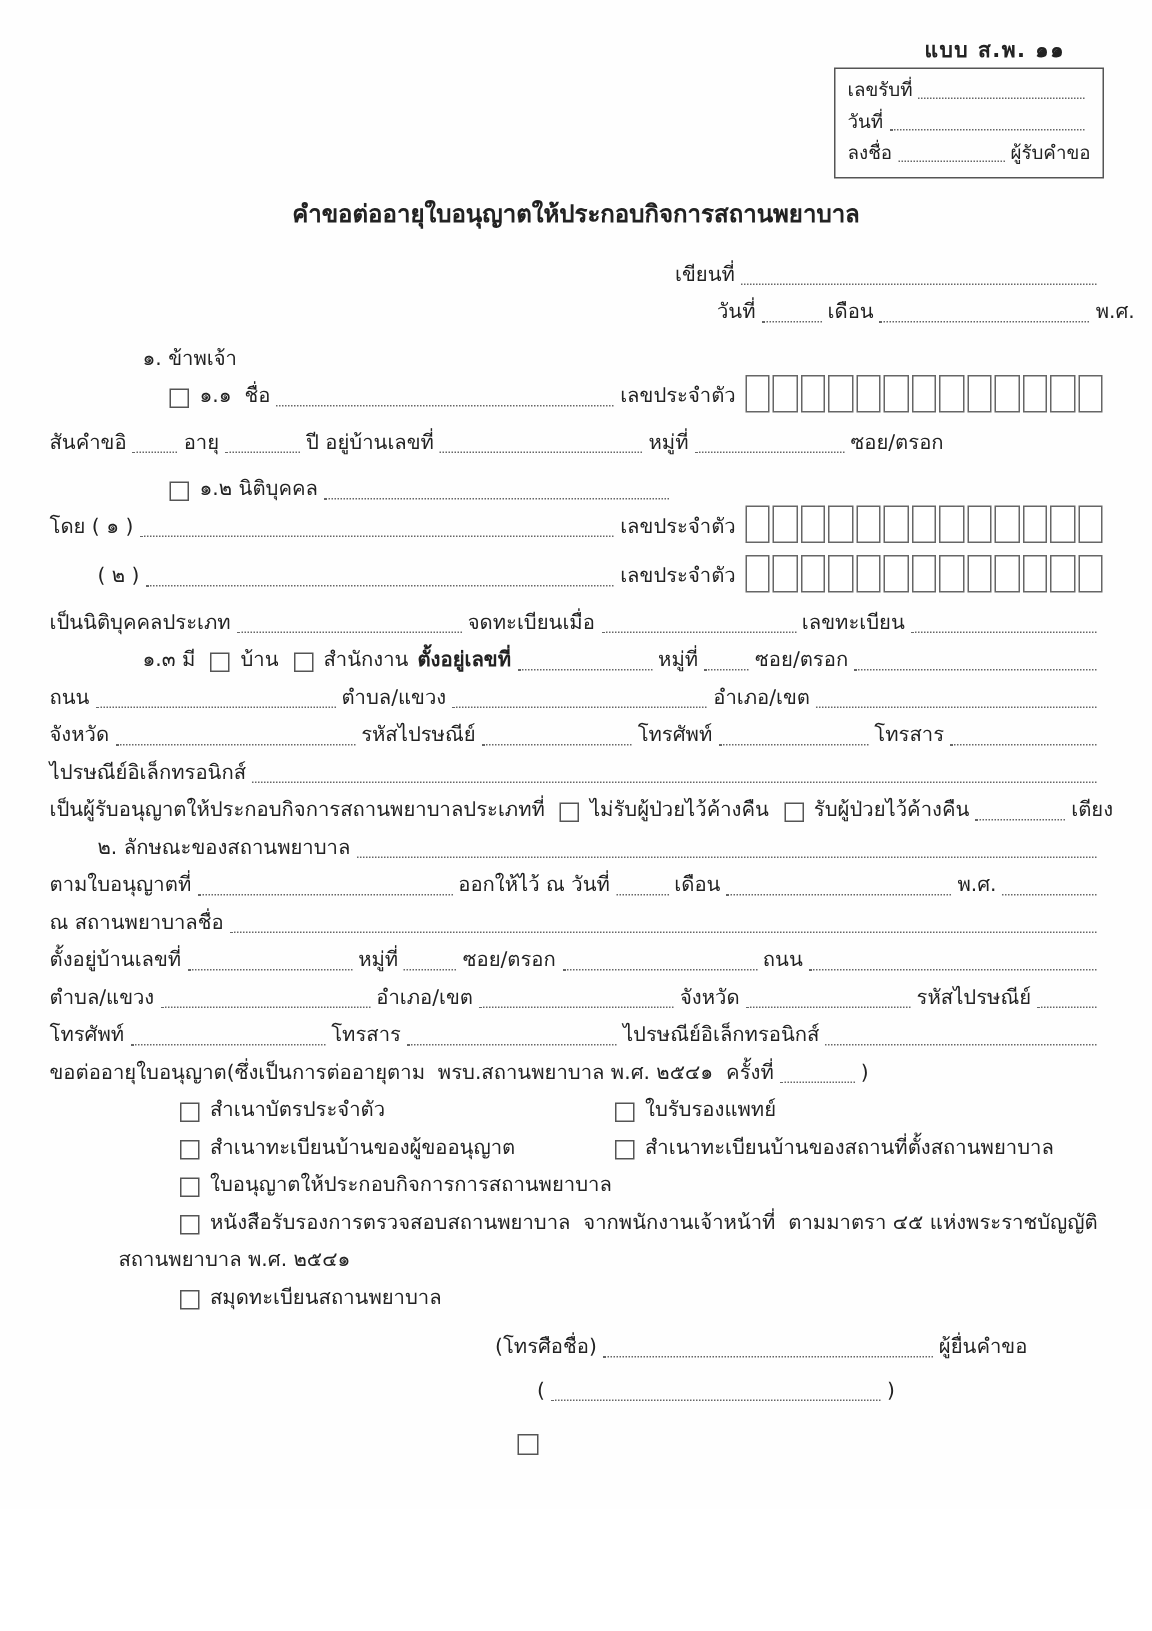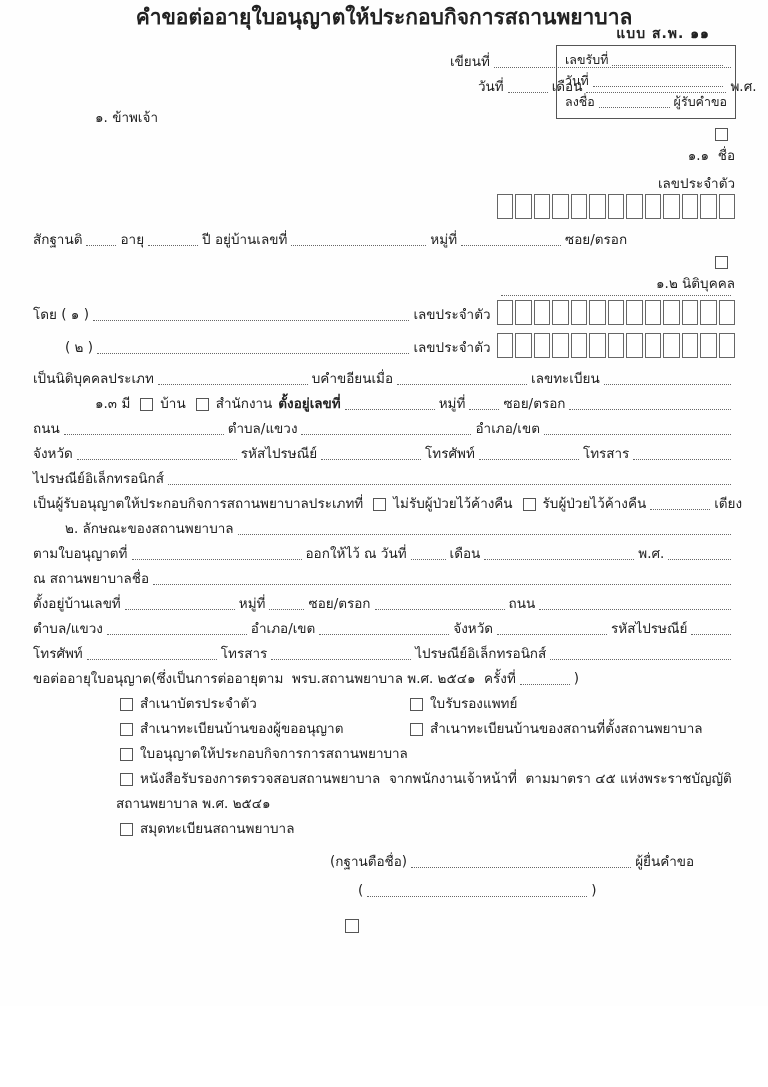--- a/index.html
+++ b/index.html
@@ -10,33 +10,33 @@
     font-family:"DejaVu Sans", sans-serif; font-size:13.5px;
   }
   
   .form-code { position:absolute; top:22px; right:58px; font-size:14px; font-weight:bold; letter-spacing:1px; }
   .receipt-box {
     position:absolute; top:45px; right:32px; width:180px;
     border:1.5px solid #555; padding:3px 8px 6px; font-size:12.5px;
   }
   .rline { display:flex; align-items:flex-end; min-height:21px; }
   
-  .title { text-align:center; font-weight:bold; font-size:21px; margin:0 0 14px; }
+  .title { text-align:center; font-weight:bold; font-size:16px; padding-top:130px; margin:0 0 14px; }
   
   .line { display:flex; align-items:flex-end; margin:0 33px; min-height:25px; line-height:22px; }
   .line span.lbl { white-space:pre; flex:none; }
   .dots { border-bottom:1.6px dotted #666; height:2px; margin:0 4px 4px; flex:1 1 auto; }
   .dots.fx { flex:0 0 auto; }
   .w30{width:30px}.w35{width:35px}.w40{width:40px}.w50{width:50px}
   .w60{width:60px}.w90{width:90px}.w100{width:100px}.w110{width:110px}.w130{width:130px}.w135{width:135px}.w140{width:140px}
   .w150{width:150px}.w160{width:160px}.w170{width:170px}
   .w220{width:220px}.w230{width:230px}
   
-  .ind1 { margin-left:95px; }  .ind2 { margin-left:113px;flex-direction:column; }  .ind3 { margin-left:65px; }
-  .indA { margin-left:120px; } .indB { margin-left:116px; }
+  .ind1 { margin-left:95px; }  .ind2 { margin-left:113px; }  .ind3 { margin-left:65px; }
+  .indA { margin-left:120px; } .indB { margin-left:79px; }
   .r1 { margin-left:450px;margin-top:13px; }   .r2 { margin-left:478px; }
   .sig1 { margin-left:330px; margin-top:8px; } .sig2 { margin-left:358px; margin-top:4px; }
   
   .cb { width:13px; height:13px; border:1.3px solid #555; background:#fff; flex:none; margin:0 7px 3px 0; }
   .cb.gap { margin-left:10px; }
   
   .idrow { display:flex; gap:2px; flex:none; margin:0 0 0 6px; }
   .idrow .idcell { width:16.5px; height:25px; border:1.3px solid #666; background:#fff; }
   .mt6 { margin-top:6px; } .mt8 { margin-top:8px; }
   .attach-left { display:flex; align-items:flex-end; flex:0 0 290px; }
@@ -100,21 +100,21 @@
         <div class="idcell"></div>
         <div class="idcell"></div>
         <div class="idcell"></div>
         <div class="idcell"></div>
         <div class="idcell"></div>
         <div class="idcell"></div>
       </span>
   </div>
 
   <div class="line mt6">
-    <span class="lbl">สักฐานติ</span>
+    <span class="lbl">สันคำขอิ</span>
     <span class="dots fx w30"></span>
     <span class="lbl">อายุ</span>
     <span class="dots fx w50"></span>
     <span class="lbl">ปี อยู่บ้านเลขที่</span>
     <span class="dots fx w135"></span>
     <span class="lbl">หมู่ที่</span>
     <span class="dots fx w100"></span>
     <span class="lbl">ซอย/ตรอก</span>
   </div>
 
@@ -162,21 +162,21 @@
         <div class="idcell"></div>
         <div class="idcell"></div>
         <div class="idcell"></div>
         <div class="idcell"></div>
       </span>
   </div>
 
   <div class="line mt6">
     <span class="lbl">เป็นนิติบุคคลประเภท</span>
     <span class="dots fx w150"></span>
-    <span class="lbl">บคำขอียนเมื่อ</span>
+    <span class="lbl">จดทะเบียนเมื่อ</span>
     <span class="dots fx w130"></span>
     <span class="lbl">เลขทะเบียน</span>
     <span class="dots"></span>
   </div>
 
   <div class="line ind1">
     <span class="lbl">๑.๓ มี</span>
     <span class="cb gap"></span>
     <span class="lbl">บ้าน</span>
     <span class="cb gap"></span>
@@ -317,21 +317,21 @@
   <div class="line indB">
     <span class="lbl">สถานพยาบาล พ.ศ. ๒๕๔๑</span>
   </div>
 
   <div class="line indA">
     <span class="cb"></span>
     <span class="lbl">สมุดทะเบียนสถานพยาบาล</span>
   </div>
 
   <div class="line sig1">
-    <span class="lbl">(กฐานตือชื่อ)</span>
+    <span class="lbl">(โทรศือชื่อ)</span>
     <span class="dots fx w220"></span>
     <span class="lbl">ผู้ยื่นคำขอ</span>
   </div>
   <div class="line sig2">
     <span class="lbl">(</span>
     <span class="dots fx w220"></span>
     <span class="lbl">)</span>
   </div>
 
   <div class="bottom-box"></div>

